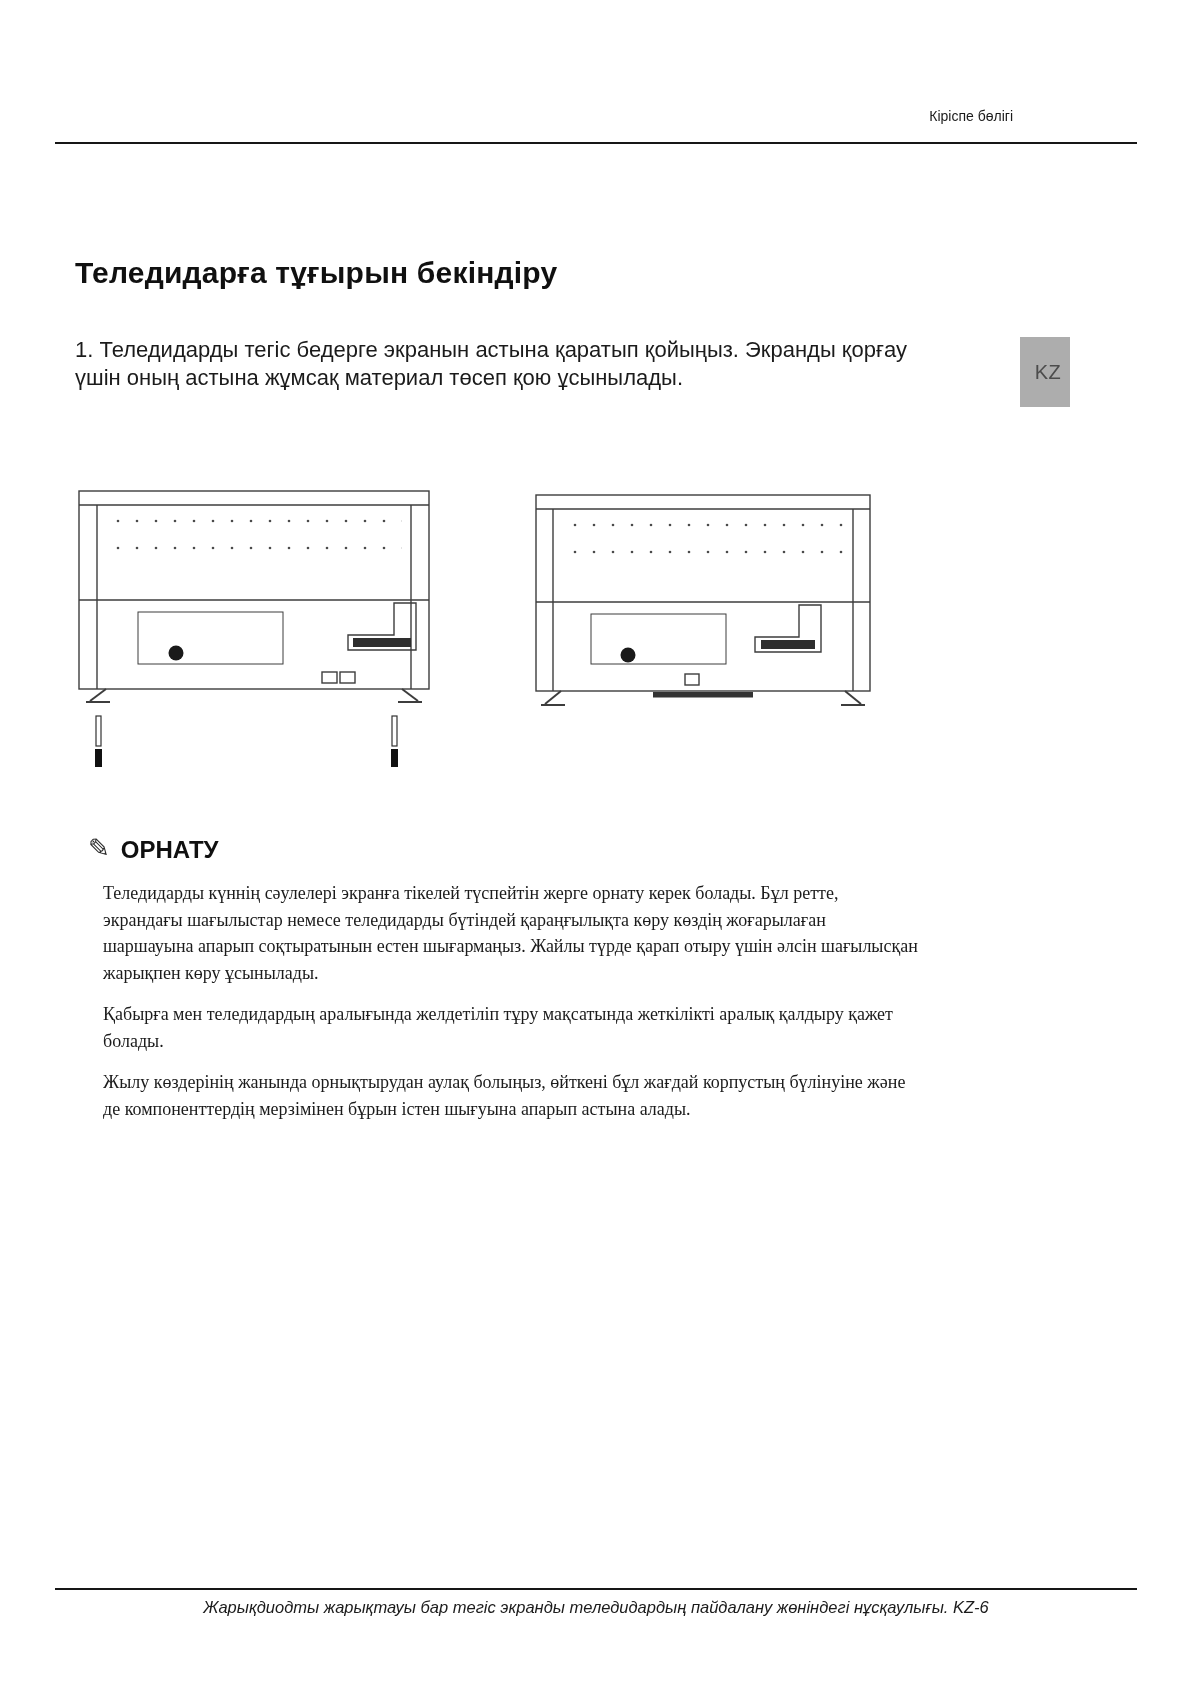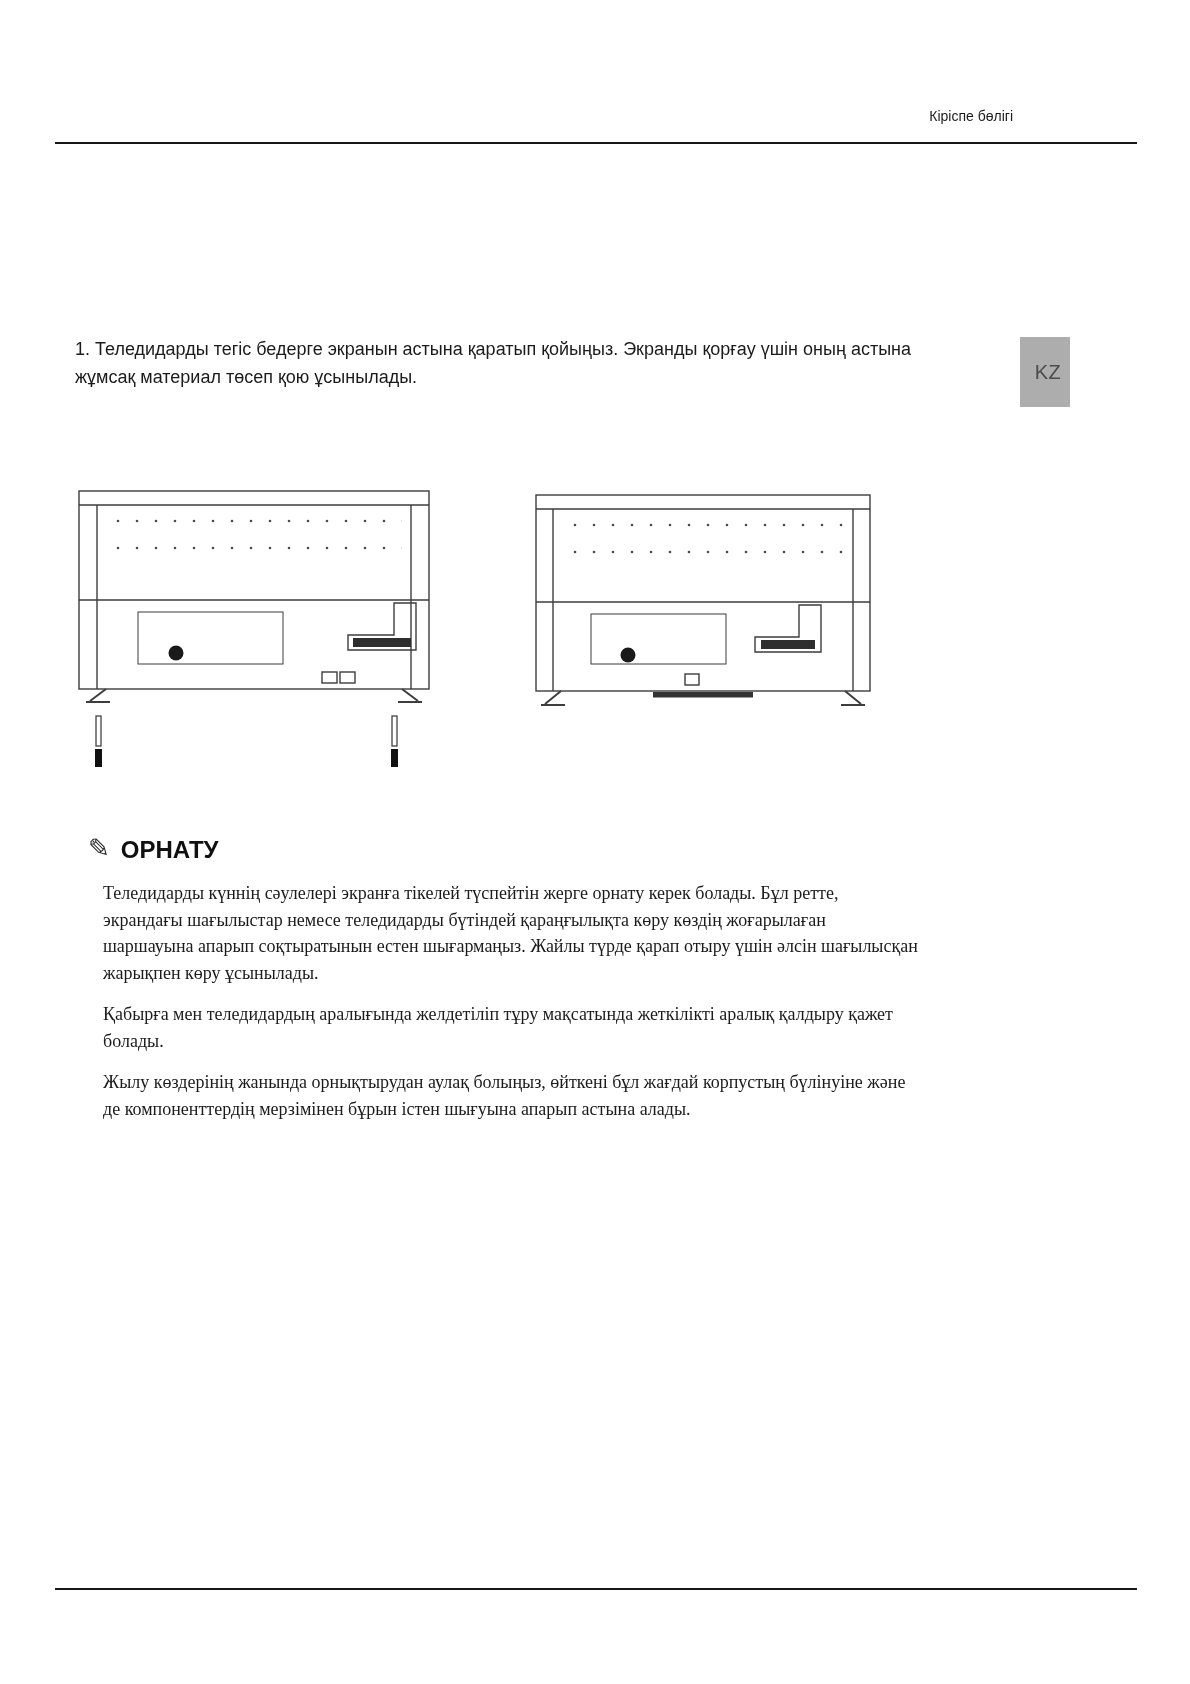--- a/index.html
+++ b/index.html
@@ -52,21 +52,21 @@
     font-size:30px;
     font-weight:bold;
     color:#101010;
     letter-spacing:.2px;
   }
   .steps{
     position:absolute;
     left:75px;
     top:336px;
     width:870px;
-    font-size:18px;
+    font-size:22px;
     line-height:27.5px;
   }
   .steps p{margin:0;}
   .gap{display:inline-block;height:1px;}
   .gap-a{width:118px;}
   .gap-b{width:62px;}
   .diagram-left{position:absolute;left:76px;top:488px;}
   .diagram-right{position:absolute;left:533px;top:492px;}
   .install{
     position:absolute;
@@ -111,20 +111,21 @@
 </head>
 <body>
 
 <div class="page">
 
   <div class="header-label">Кіріспе бөлігі</div>
   <div class="rule rule-top"></div>
 
   <div class="kz-tab">KZ</div>
 
+  <h1 class="title">Теледидарға тұғырын бекіндіру</h1>
 
   <div class="steps">
     <p>1. Теледидарды тегіс бедерге экранын астына қаратып қойыңыз. Экранды қорғау үшін оның астына жұмсақ материал төсеп қою ұсынылады.</p>
   </div>
 
   <svg class="diagram-left" width="358" height="290" viewBox="0 0 358 290">
     <defs>
       <pattern id="dotsL" width="19" height="27" patternUnits="userSpaceOnUse">
         <circle cx="4" cy="6" r="1.3" fill="#4a4a4a"></circle>
       </pattern>
@@ -193,14 +194,15 @@
       <span>ОРНАТУ</span>
     </h2>
     <div class="install-body">
       <p>Теледидарды күннің сәулелері экранға тікелей түспейтін жерге орнату керек болады. Бұл ретте, экрандағы шағылыстар немесе теледидарды бүтіндей қараңғылықта көру көздің жоғарылаған шаршауына апарып соқтыратынын естен шығармаңыз. Жайлы түрде қарап отыру үшін әлсін шағылысқан жарықпен көру ұсынылады.</p>
       <p>Қабырға мен теледидардың аралығында желдетіліп тұру мақсатында жеткілікті аралық қалдыру қажет болады.</p>
       <p>Жылу көздерінің жанында орнықтырудан аулақ болыңыз, өйткені бұл жағдай корпустың бүлінуіне және де компоненттердің мерзімінен бұрын істен шығуына апарып астына алады.</p>
     </div>
   </div>
 
   <div class="rule rule-bottom"></div>
+  <div class="footer-text">Жарықдиодты жарықтауы бар тегіс экранды теледидардың пайдалану жөніндегі нұсқаулығы. KZ-6</div>
 
 </div>
 
 </body></html>

